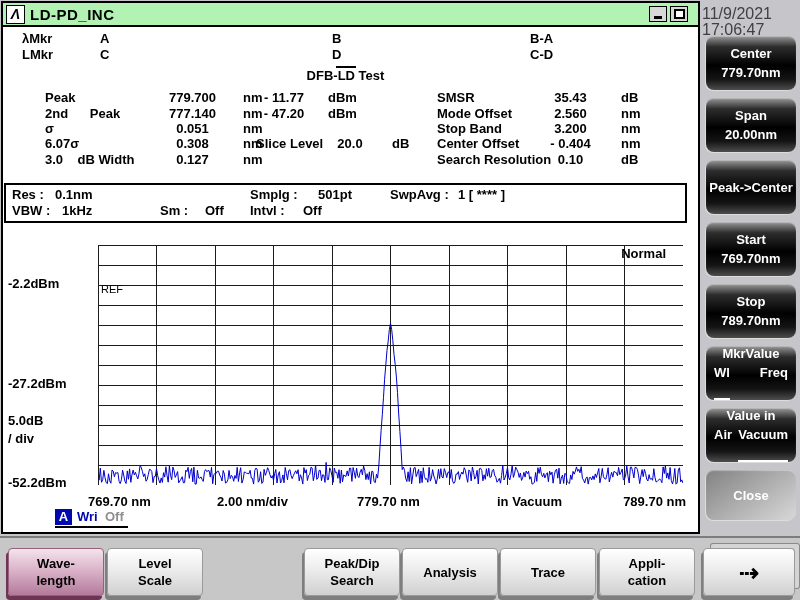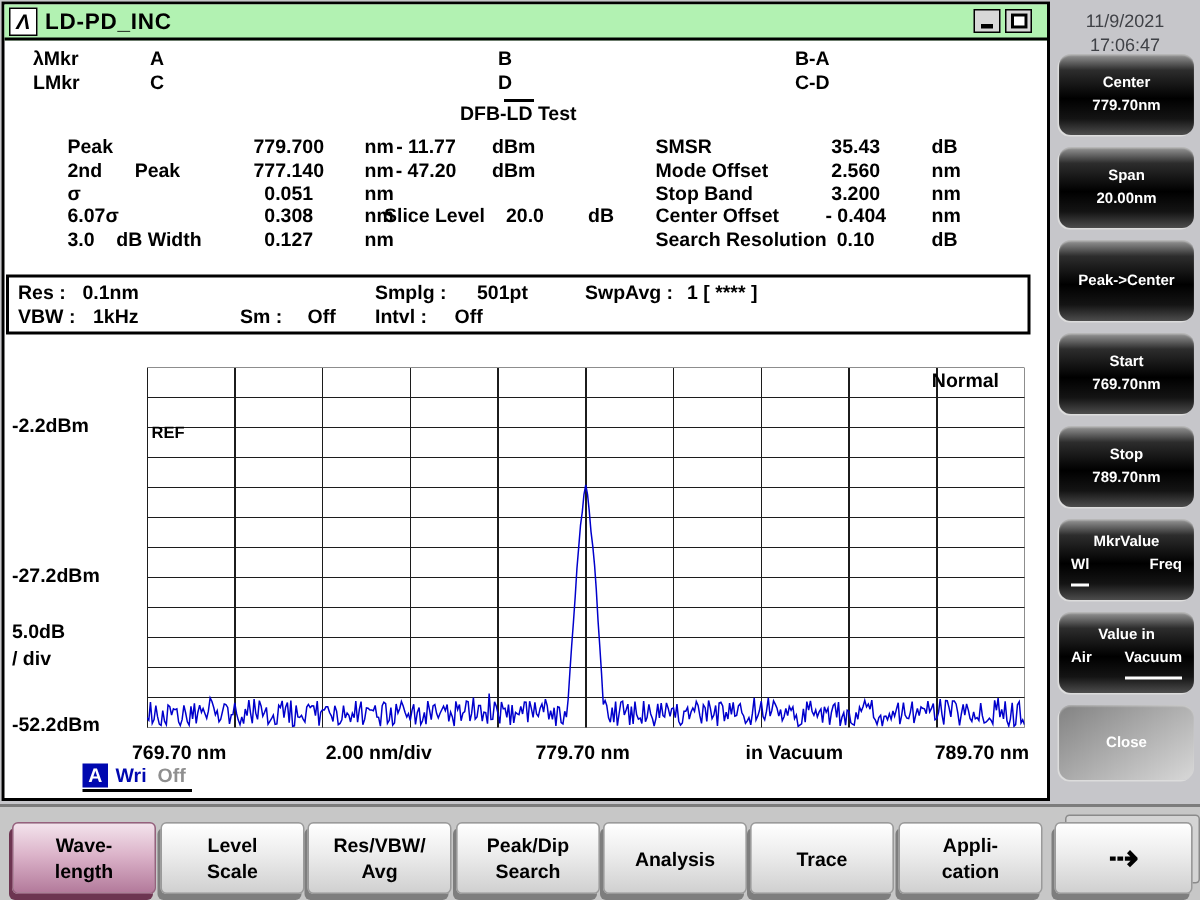--- a/index.html
+++ b/index.html
@@ -24,36 +24,36 @@
   .vnum{text-align:center;}
 
   .legend-row{left:4px;top:66px;width:683px;display:flex;align-items:center;flex-direction:column;}
   .legend-line{height:2px;background:#000;}
   .legend-label{font-size:13px;font-weight:bold;padding:0 6px;}
 
   .settings-box{left:4px;top:183px;width:679px;height:36px;border:2px solid #000;background:#fff;}
 
   
   .chart-svg{left:98px;top:245px;}
-  .ref-label{font-size:11px;font-weight:bold;}
+  .ref-label{font-size:11px;font-weight:normal;}
   .normal-label{text-align:right;}
   .ind-a{left:55px;top:509px;width:17px;height:16px;background:#0008b0;color:#fff;font-size:13px;font-weight:bold;
          text-align:center;line-height:16px;}
   .ind-underline{left:55px;top:526px;width:73px;height:2px;background:#000;}
 
   
-  .datetime{left:702px;top:6px;width:96px;text-align:center;font-size:12px;color:#3f4146;font-weight:normal;line-height:16px;}
+  .datetime{left:702px;top:6px;width:96px;font-size:16px;color:#3f4146;font-weight:normal;line-height:16px;}
   .sbtn{left:706px;width:90px;height:54px;border-radius:8px;color:#fff;
         background:linear-gradient(180deg,#9a9a9a 0%,#2d2d2d 20%,#000 55%,#141414 80%,#4d4d4d 100%);
         box-shadow:inset 0 1px 1px rgba(255,255,255,.35), -1px 1px 0 #dcdcdc;
         display:flex;flex-direction:column;align-items:center;justify-content:center;gap:4px;
-        font-size:10px;font-weight:bold;}
+        font-size:13px;font-weight:bold;}
   .sbtn span:empty{display:none;}
   .sbtn .optrow{display:flex;justify-content:space-between;width:74px;}
-  .opt{padding-bottom:7px;border-bottom:2px solid transparent;}
+  .opt{padding-bottom:18px;border-bottom:2px solid transparent;}
   .opt.selected{border-bottom:2px solid #fff;}
   .sbtn.gray{background:linear-gradient(145deg,#828282 0%,#a9a9a9 45%,#d8d8d8 100%);}
 
   
   .bottombar{left:0;top:536px;width:800px;height:64px;background:#c7c7c7;border-top:2px solid #7c7c7c;}
   .tab{top:548px;width:94px;height:46px;border:1px solid #9a9a9a;border-radius:4px;
        background:linear-gradient(180deg,#ffffff 0%,#ececec 45%,#d0d0d0 100%);
        box-shadow:-2px 4px 0 #7e7e7e;
        display:flex;flex-direction:column;align-items:center;justify-content:center;
        font-size:13px;font-weight:bold;color:#000;line-height:17px;}
@@ -254,24 +254,20 @@
 
   <div class="abs bottombar"></div>
   <div class="abs tab selected" style="left:8px">
     <span>Wave-</span>
       <span>length</span>
   </div>
   <div class="abs tab" style="left:107px">
     <span>Level</span>
       <span>Scale</span>
   </div>
-  <div class="abs tab" style="left:205px">
-    <span>Res/VBW/</span>
-      <span>Avg</span>
-  </div>
   <div class="abs tab" style="left:304px">
     <span>Peak/Dip</span>
       <span>Search</span>
   </div>
   <div class="abs tab" style="left:402px">
     <span>Analysis</span>
   </div>
   <div class="abs tab" style="left:500px">
     <span>Trace</span>
   </div>

